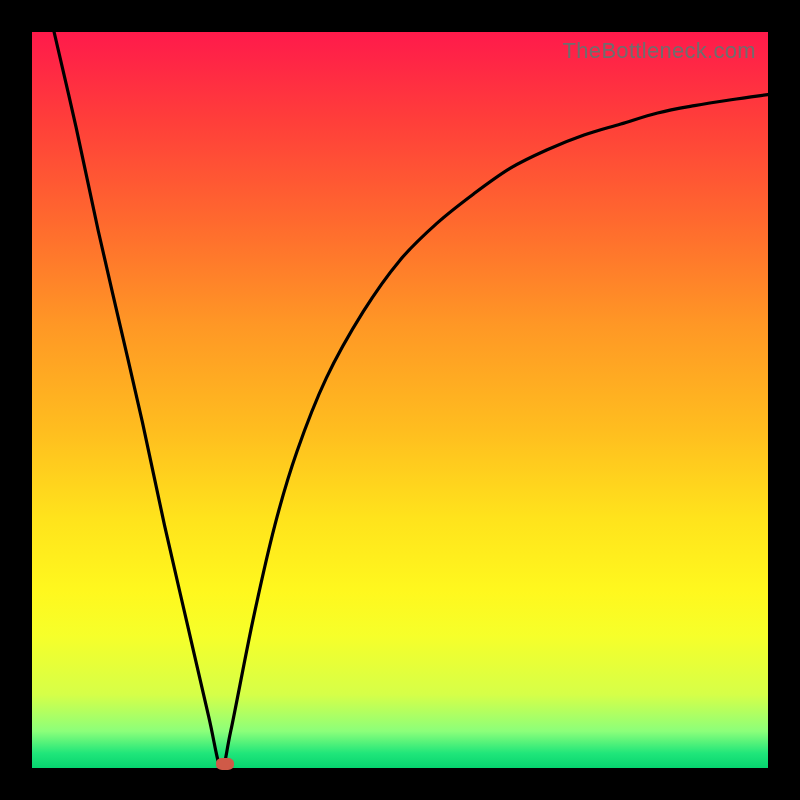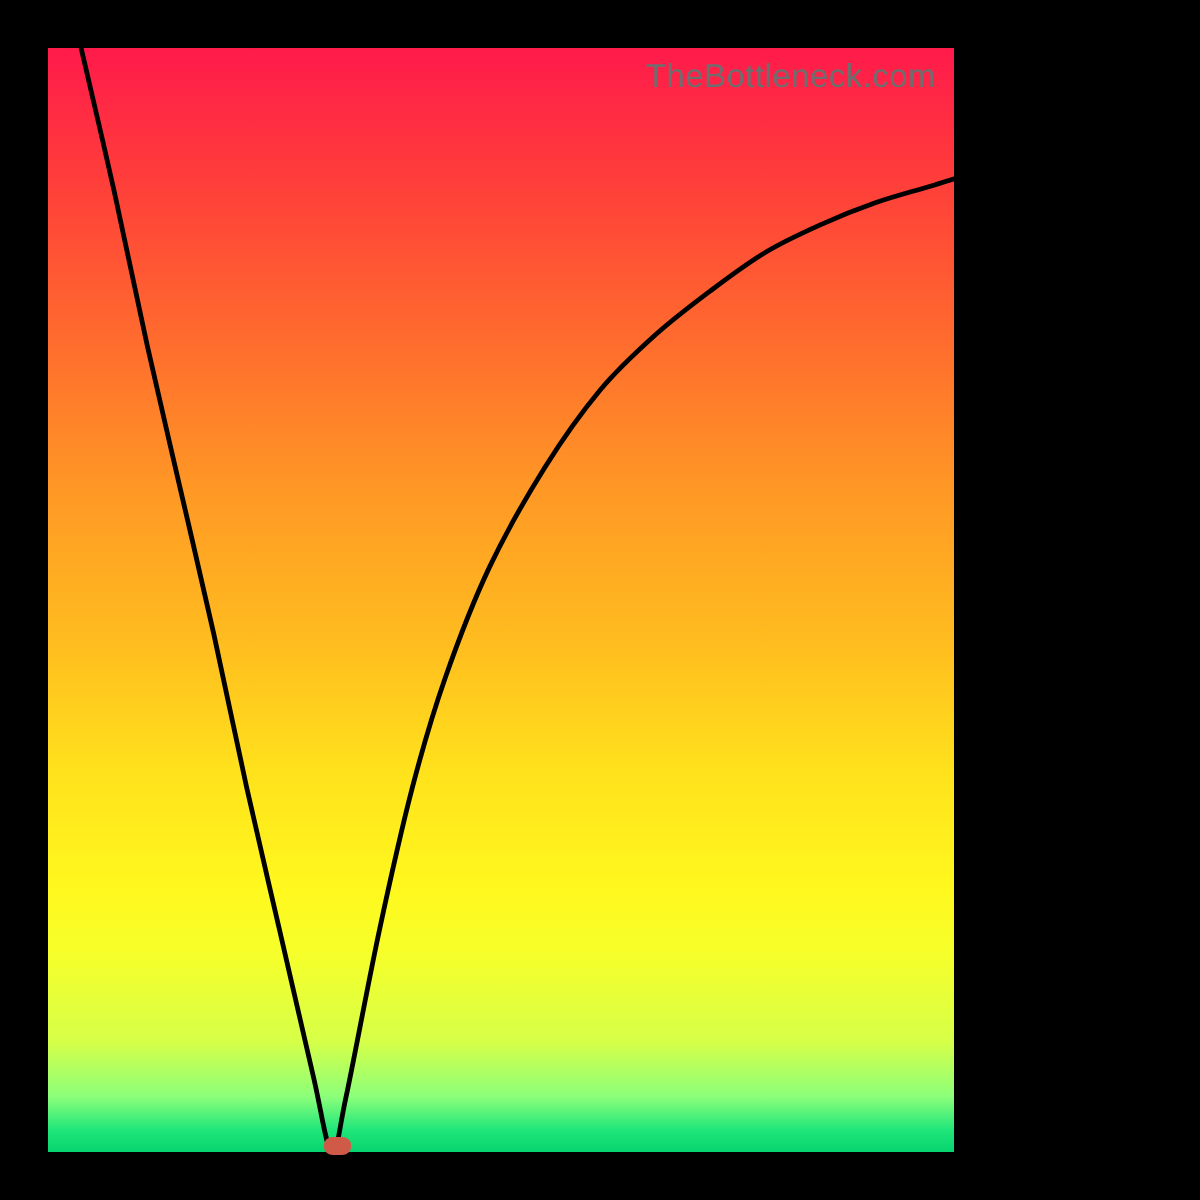--- a/index.html
+++ b/index.html
@@ -14,21 +14,21 @@
   .frame {
     position: relative;
     width: 800px;
     height: 800px;
     background: #000;
   }
   .plot-area {
     position: absolute;
     left: 32px;
     top: 32px;
-    width: 604px;
+    width: 736px;
     height: 736px;
     
     background: linear-gradient(
       to bottom,
       #ff1a4b 0%,
       #ff3e3a 12%,
       #ff6a2e 26%,
       #ff9825 40%,
       #ffbd1f 54%,
       #ffe31c 66%,

